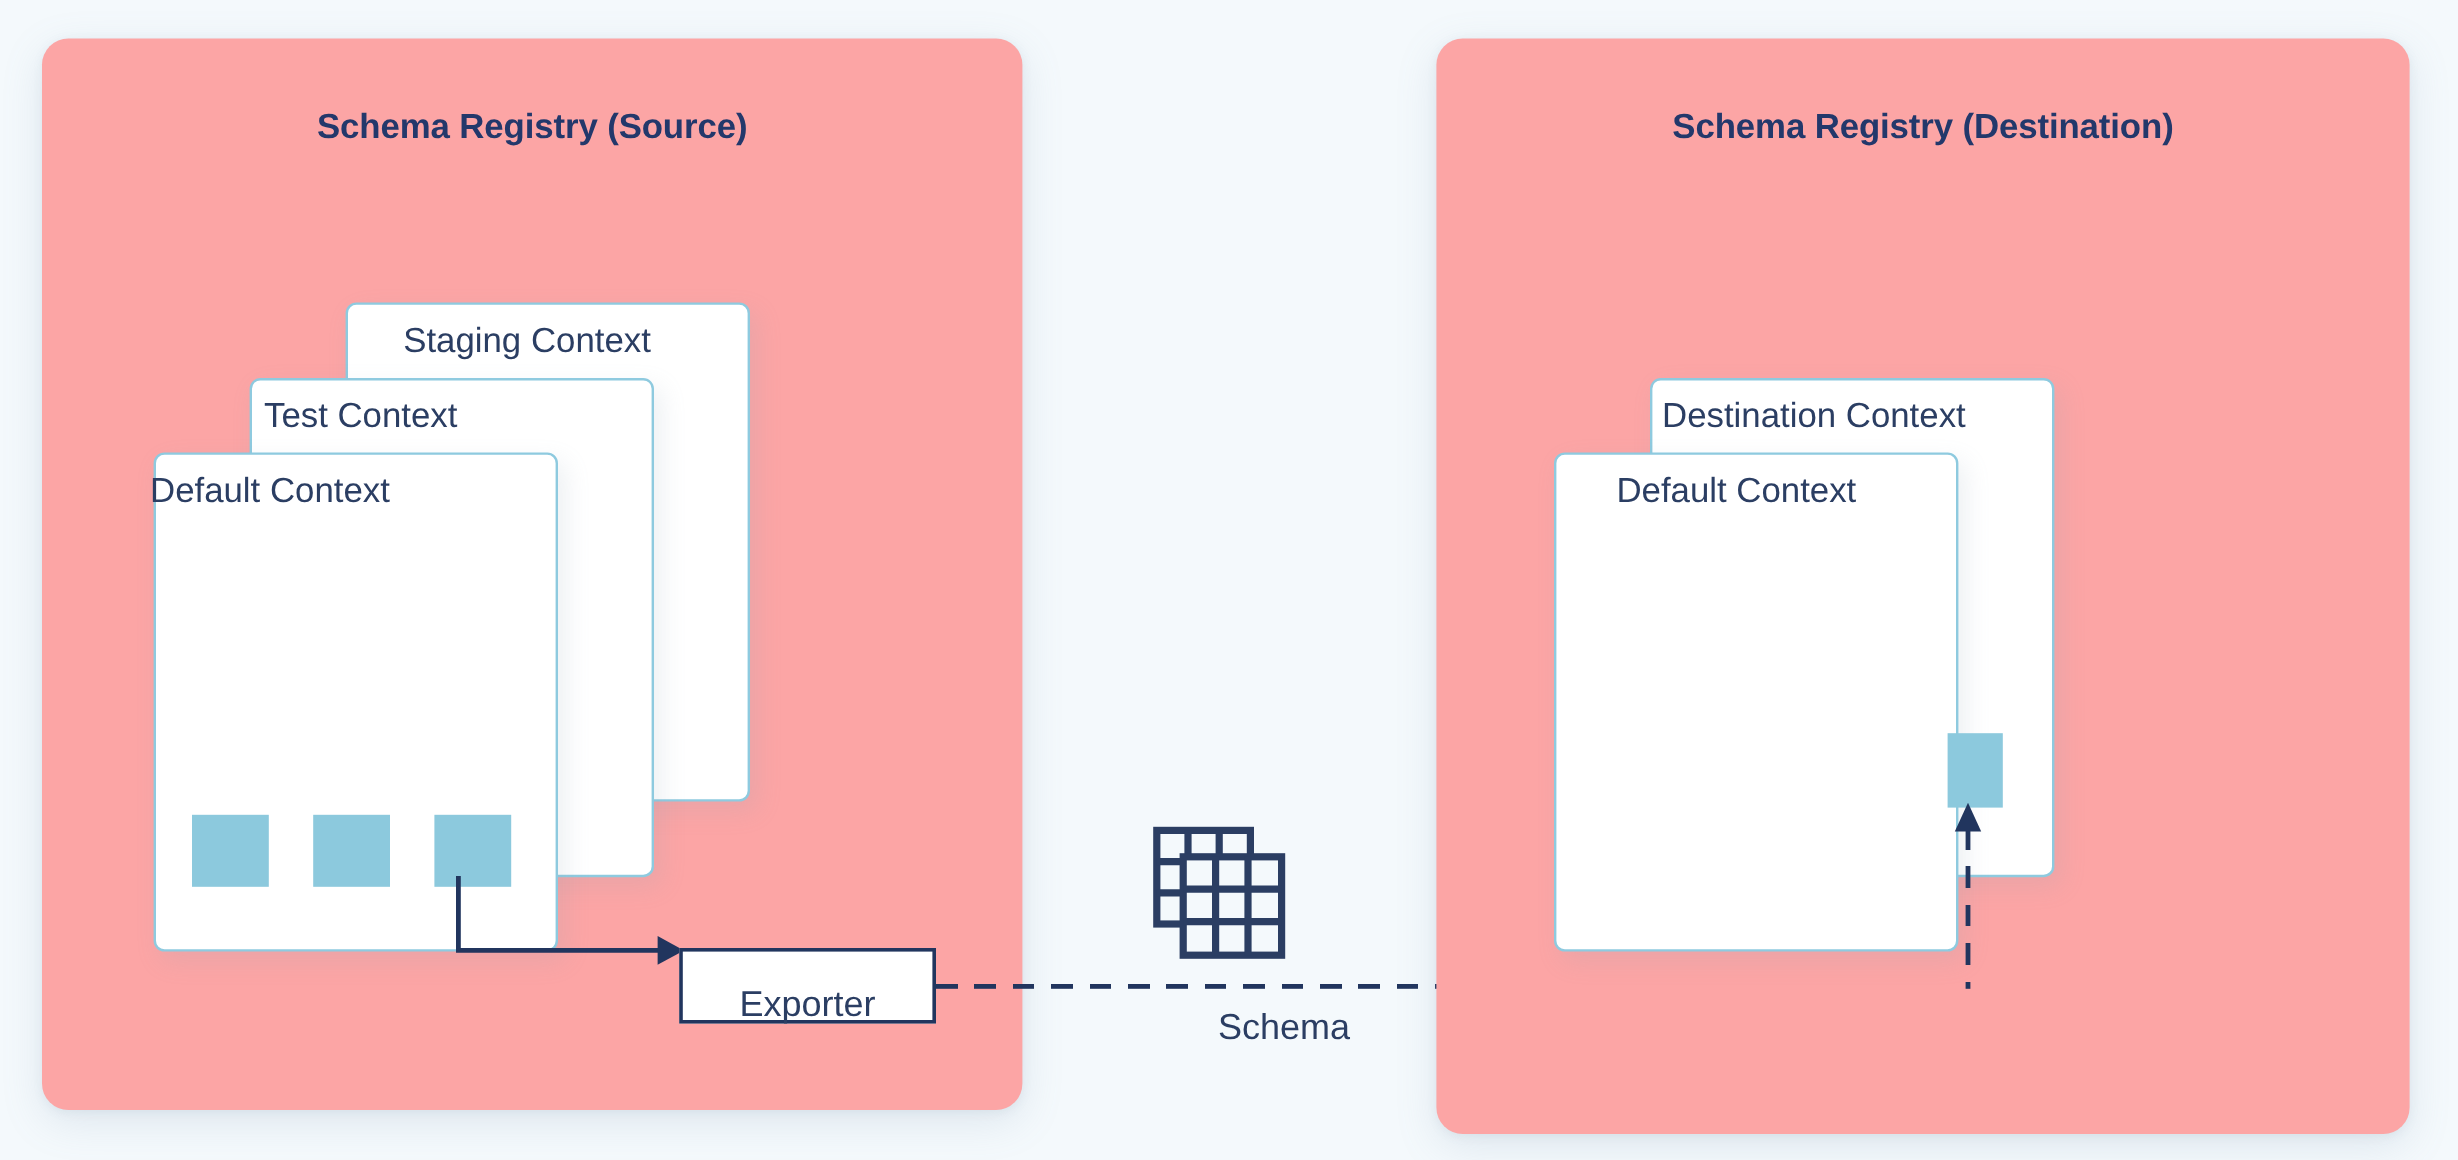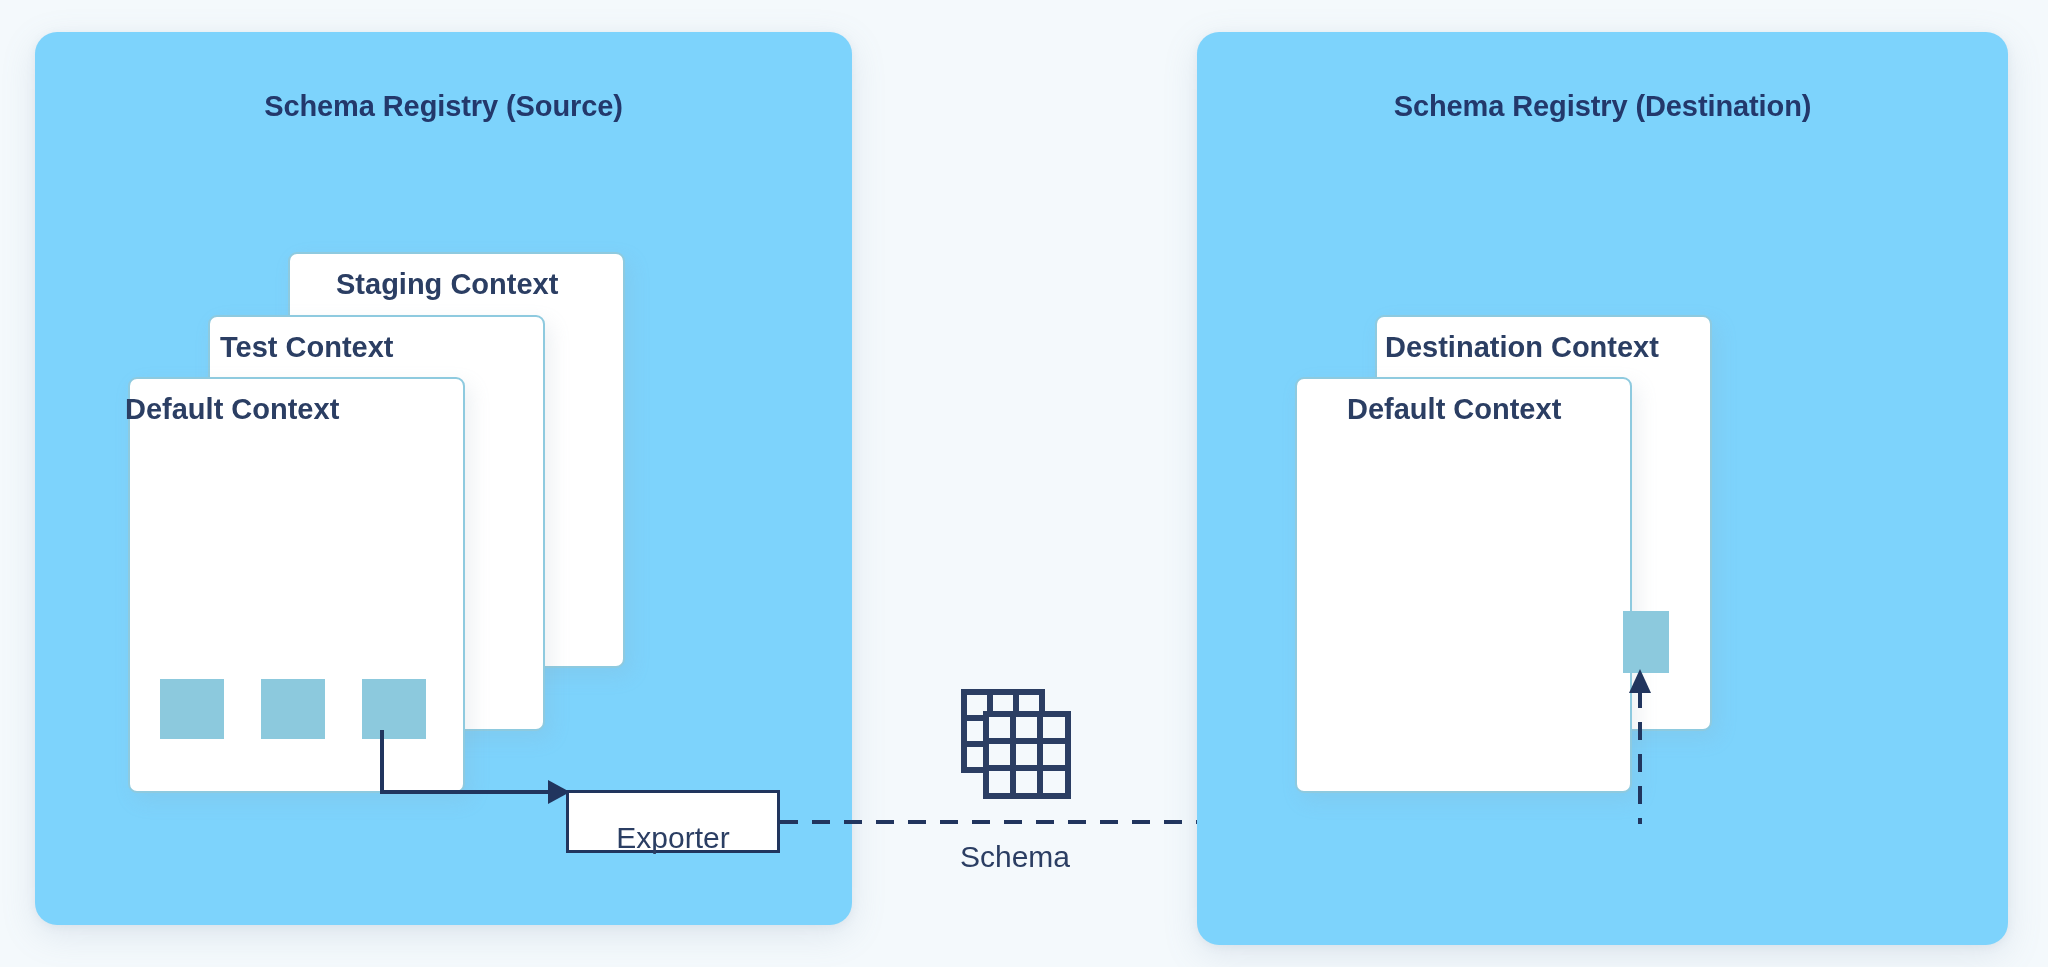--- a/index.html
+++ b/index.html
@@ -8,21 +8,21 @@
     background:#f4f9fc;
     font-family:"Liberation Sans", sans-serif;
     overflow:hidden;
     position:relative;
   }
   #stage{position:absolute;left:0;top:0;width:2048px;height:967px;}
 
   
   .panel{
     position:absolute;
-    background:#7dd3fc;
+    background:#fca5a5;
     border-radius:22px;
     box-shadow:0 10px 34px rgba(120,145,170,.17), 0 2px 8px rgba(120,145,170,.10);
   }
   #panel-source{left:35px;top:32px;width:817px;height:893px;}
   #panel-dest{left:1197px;top:32px;width:811px;height:913px;}
 
   .panel-title{
     position:absolute;
     top:58px;left:0;right:0;
     text-align:center;
@@ -39,21 +39,20 @@
     border:2.5px solid #8ecadf;
     border-radius:9px;
     box-shadow:6px 8px 20px rgba(140,160,180,.16);
   }
   .ctx-label{
     position:absolute;
     top:14px;
     font-size:29px;
     color:#2b3e63;
     white-space:nowrap;
-    font-weight:bold;
   }
 
   
   #ctx-staging{left:288px;top:252px;width:333px;height:412px;}
   #ctx-staging .ctx-label{left:46px;}
   #ctx-test{left:208px;top:315px;width:333px;height:412px;}
   #ctx-test .ctx-label{left:10px;}
   #ctx-default-src{left:128px;top:377px;width:333px;height:412px;}
   #ctx-default-src .ctx-label{left:-5px;}
 
@@ -107,21 +106,21 @@
       #21355e 0px,#21355e 18px,rgba(0,0,0,0) 18px,rgba(0,0,0,0) 32px);
   }
   #arrow-up{
     position:absolute;left:1628px;top:669px;width:24px;height:26px;
   }
 
   
   #schema-icon{position:absolute;left:955px;top:683px;width:120px;height:120px;}
   #schema-caption{
     position:absolute;left:905px;top:840px;width:220px;
-    text-align:center;font-size:30px;color:#2b3e63;
+    text-align:right;font-size:30px;color:#2b3e63;
   }
 </style>
 </head>
 <body>
 
 <div id="stage">
 
   <div class="panel" id="panel-source">
     <div class="panel-title">Schema Registry (Source)</div>
   </div>

